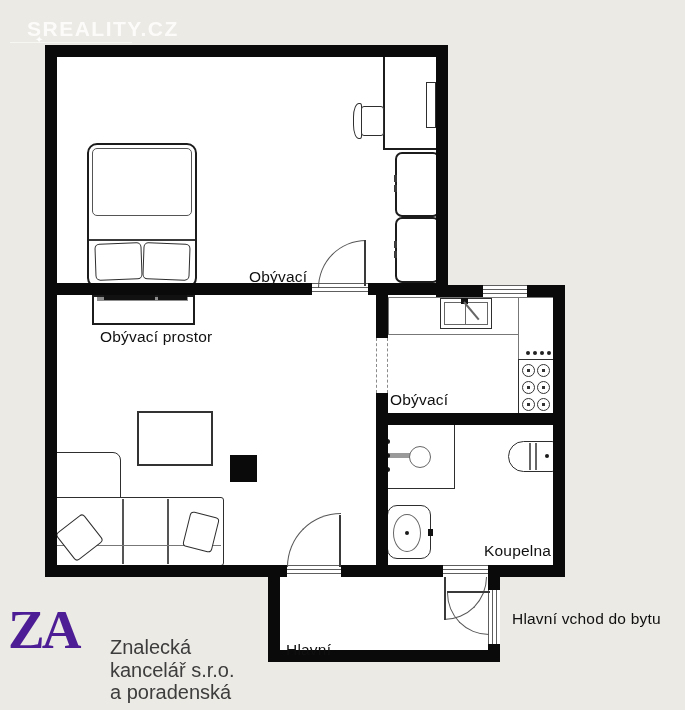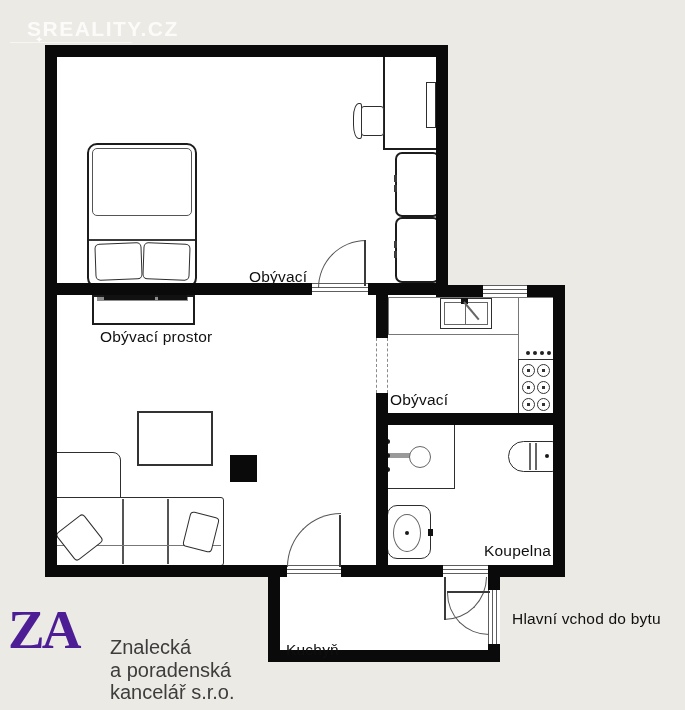--- a/index.html
+++ b/index.html
@@ -152,23 +152,23 @@
 <div class="arc arc-br" style="left:444px;top:577px;width:43px;height:43px;"></div>
 <div class="ln" style="left:444px;top:577px;width:2px;height:43px;"></div>
 
 <div class="arc arc-bl" style="left:447px;top:593px;width:42px;height:42px;"></div>
 <div class="ln" style="left:447px;top:591px;width:43px;height:2px;"></div>
 
 <div class="lbl" style="left:249px;top:268px;">Obývací</div>
 <div class="lbl" style="left:100px;top:328px;">Obývací prostor</div>
 <div class="lbl" style="left:390px;top:391px;">Obývací</div>
 <div class="lbl" style="left:484px;top:542px;">Koupelna</div>
-<div class="lbl" style="left:286px;top:641px;">Kuchyň</div>
+<div class="lbl" style="left:286px;top:641px;">Hlavní</div>
 <div class="lbl" style="left:512px;top:610px;">Hlavní vchod do bytu</div>
 
 <div class="monogram">
   <div style="color:#4c1d95;">ZA</div>
 </div>
 <div class="company">
   <div>Znalecká</div>
+  <div>kancelář s.r.o.</div>
   <div>a poradenská</div>
-  <div>kancelář s.r.o.</div>
 </div>
 
 </body></html>

